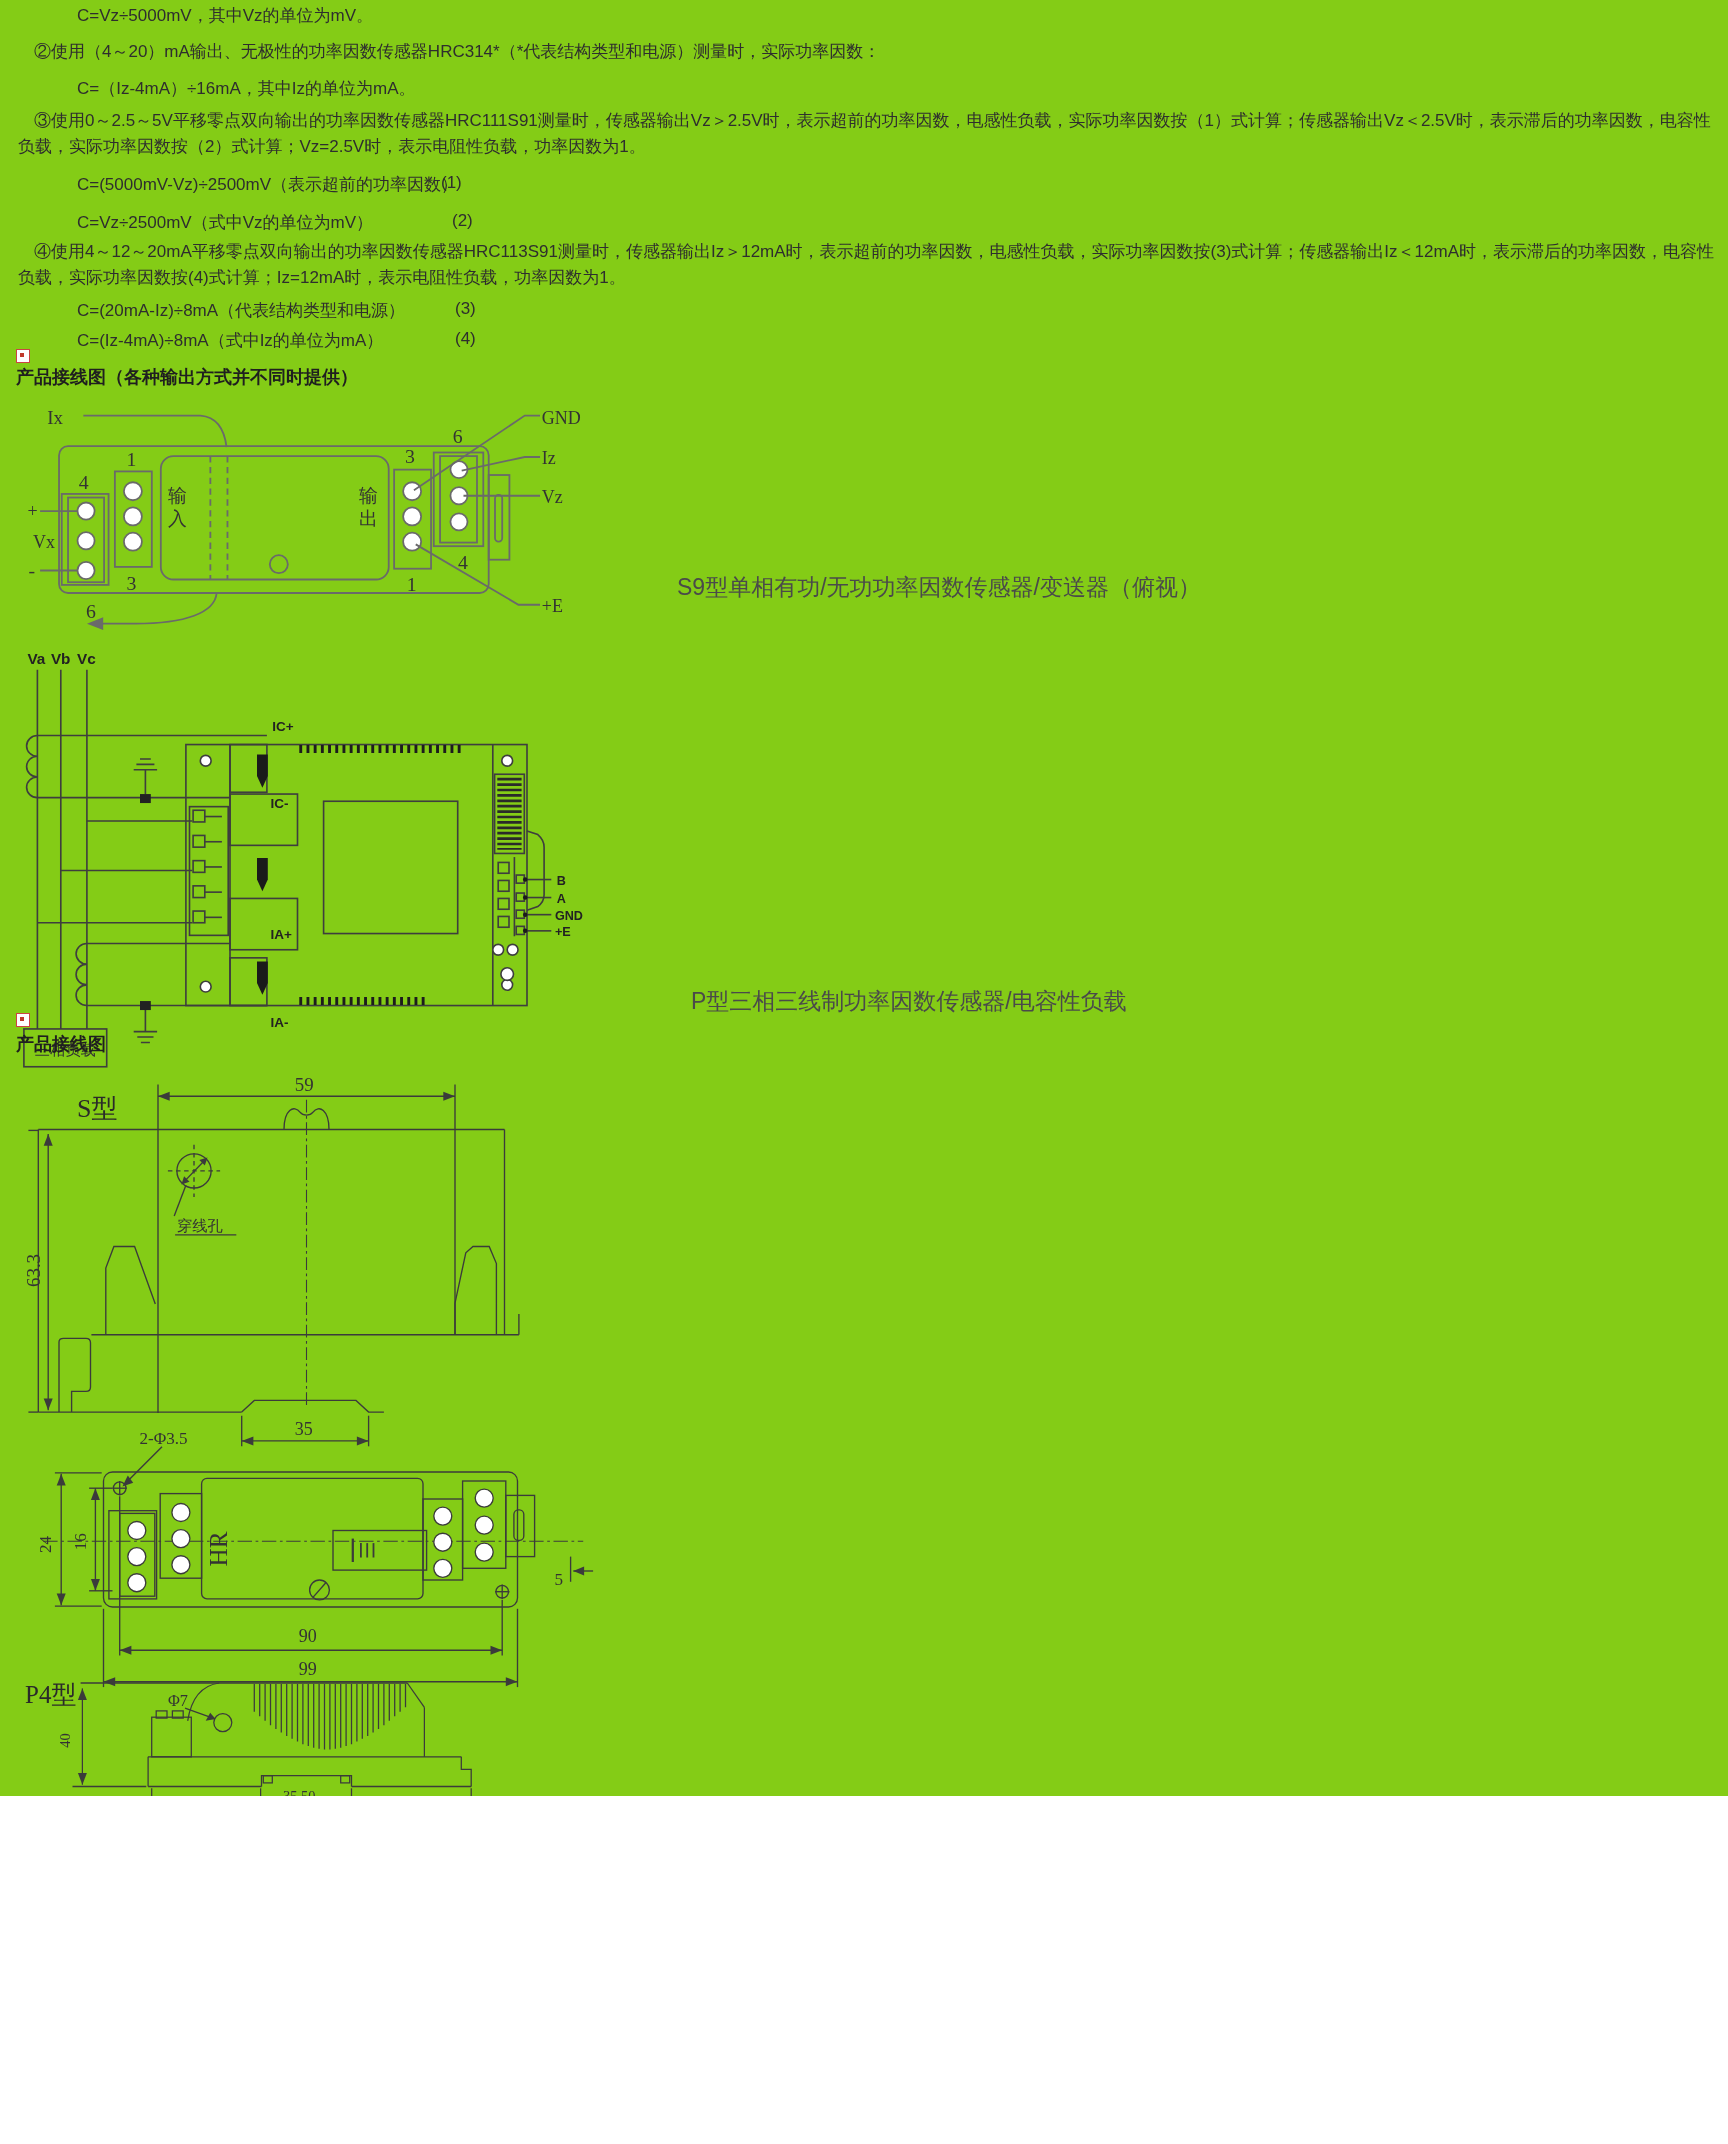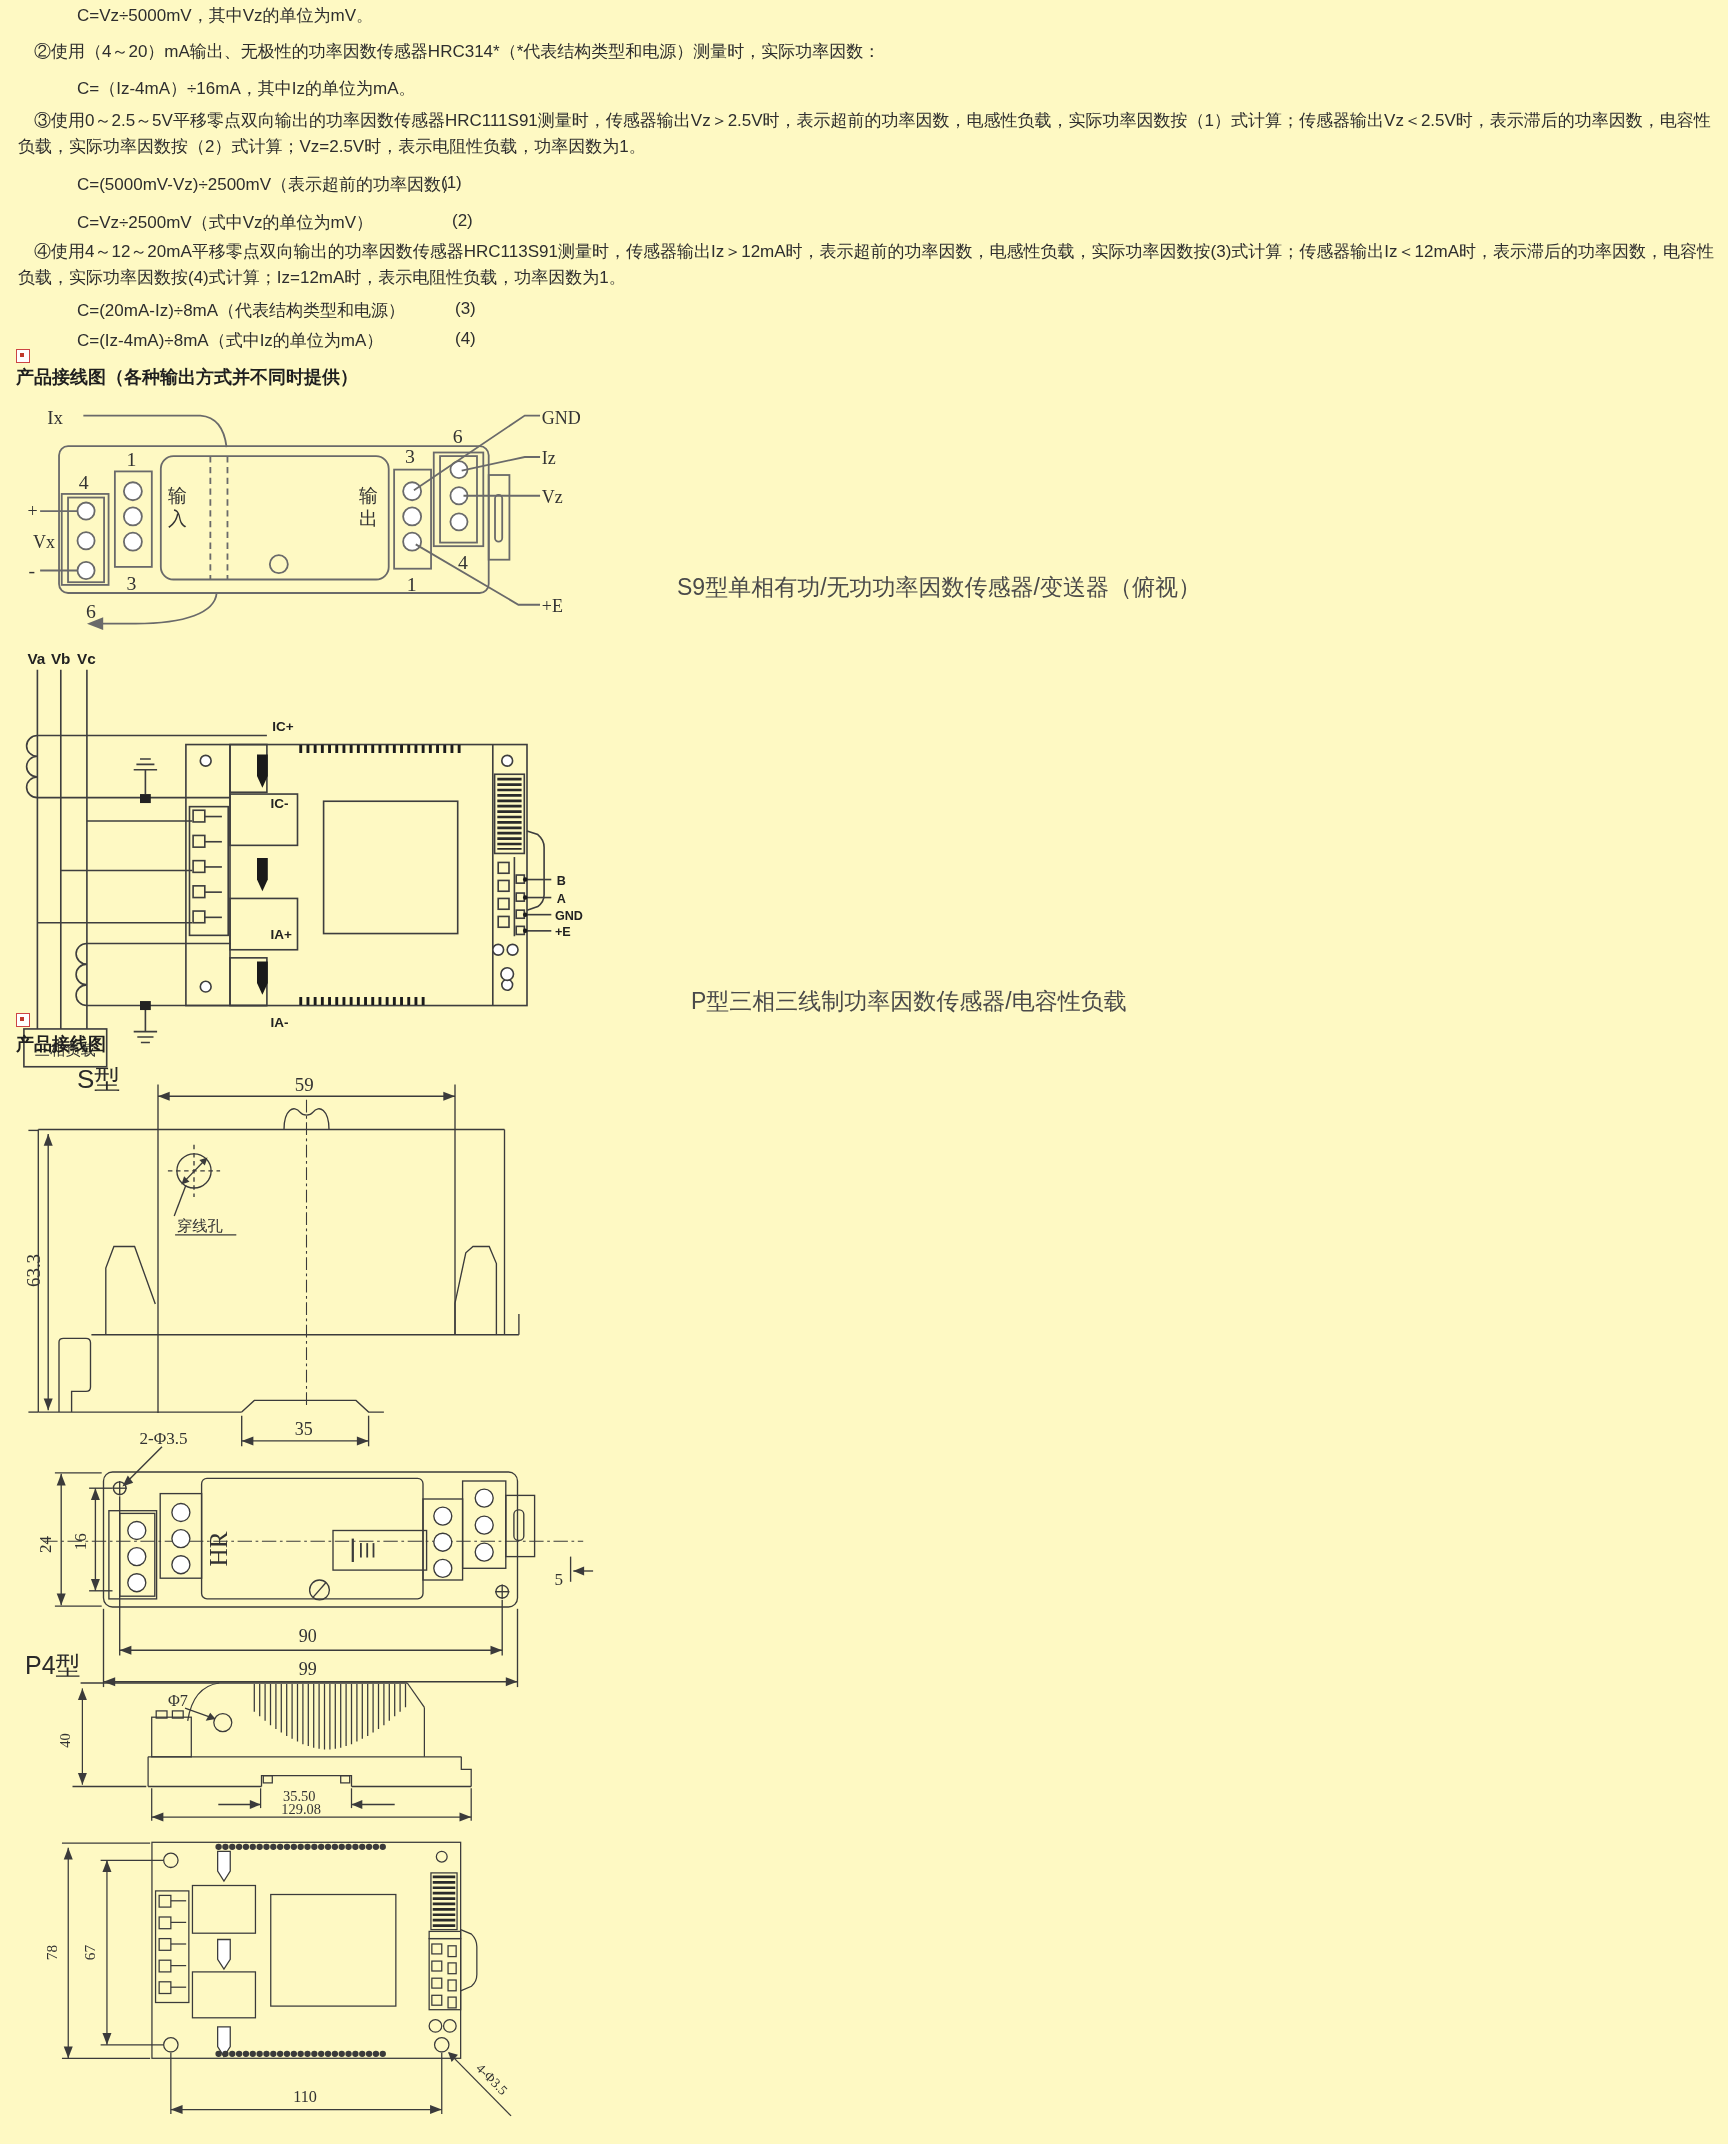--- a/index.html
+++ b/index.html
@@ -1,22 +1,22 @@
 <!DOCTYPE html>
 <html style="font-size:14.4px"><head>
 <meta charset="utf-8">
 <style>
   html,body{margin:0;padding:0;background:#fff;}
-  .page{position:relative;width:1728px;height:2144px;background:#fef9c3;overflow:hidden;
+  .page{position:relative;width:1728px;height:1796px;background:#84cc16;overflow:hidden;
         font-family:"Liberation Sans",sans-serif;color:#2e2e2e;}
   .t{position:absolute;font-size:17px;white-space:nowrap;}
   .para{position:absolute;font-size:17px;line-height:26px;text-indent:16px;}
   .hdr{position:absolute;font-size:18px;font-weight:bold;color:#1f1f1f;white-space:nowrap;}
   .cap{position:absolute;font-size:23px;color:#4a4a4a;white-space:nowrap;}
-  .biglabel{position:absolute;font-family:Liberation Sans, sans-serif;color:#2a2a2a;white-space:nowrap;}
+  .biglabel{position:absolute;font-family:Liberation Serif, serif;color:#2a2a2a;white-space:nowrap;margin-top:29px;}
   .imgicon{position:absolute;width:11.7px;height:11.7px;border:0.9px solid #c44;background:#fff;}
   .imgicon i{display:block;width:4.5px;height:4.5px;margin:2.7px;background:#c0392b;}
   svg{position:absolute;}
   svg text{font-family:"Liberation Serif",serif;fill:#333;}
   svg text.cjk{font-family:"Liberation Sans",sans-serif;}
   svg text.lbl{font-family:"Liberation Sans",sans-serif;font-weight:bold;fill:#222;}
 </style>
 </head>
 <body>
 

